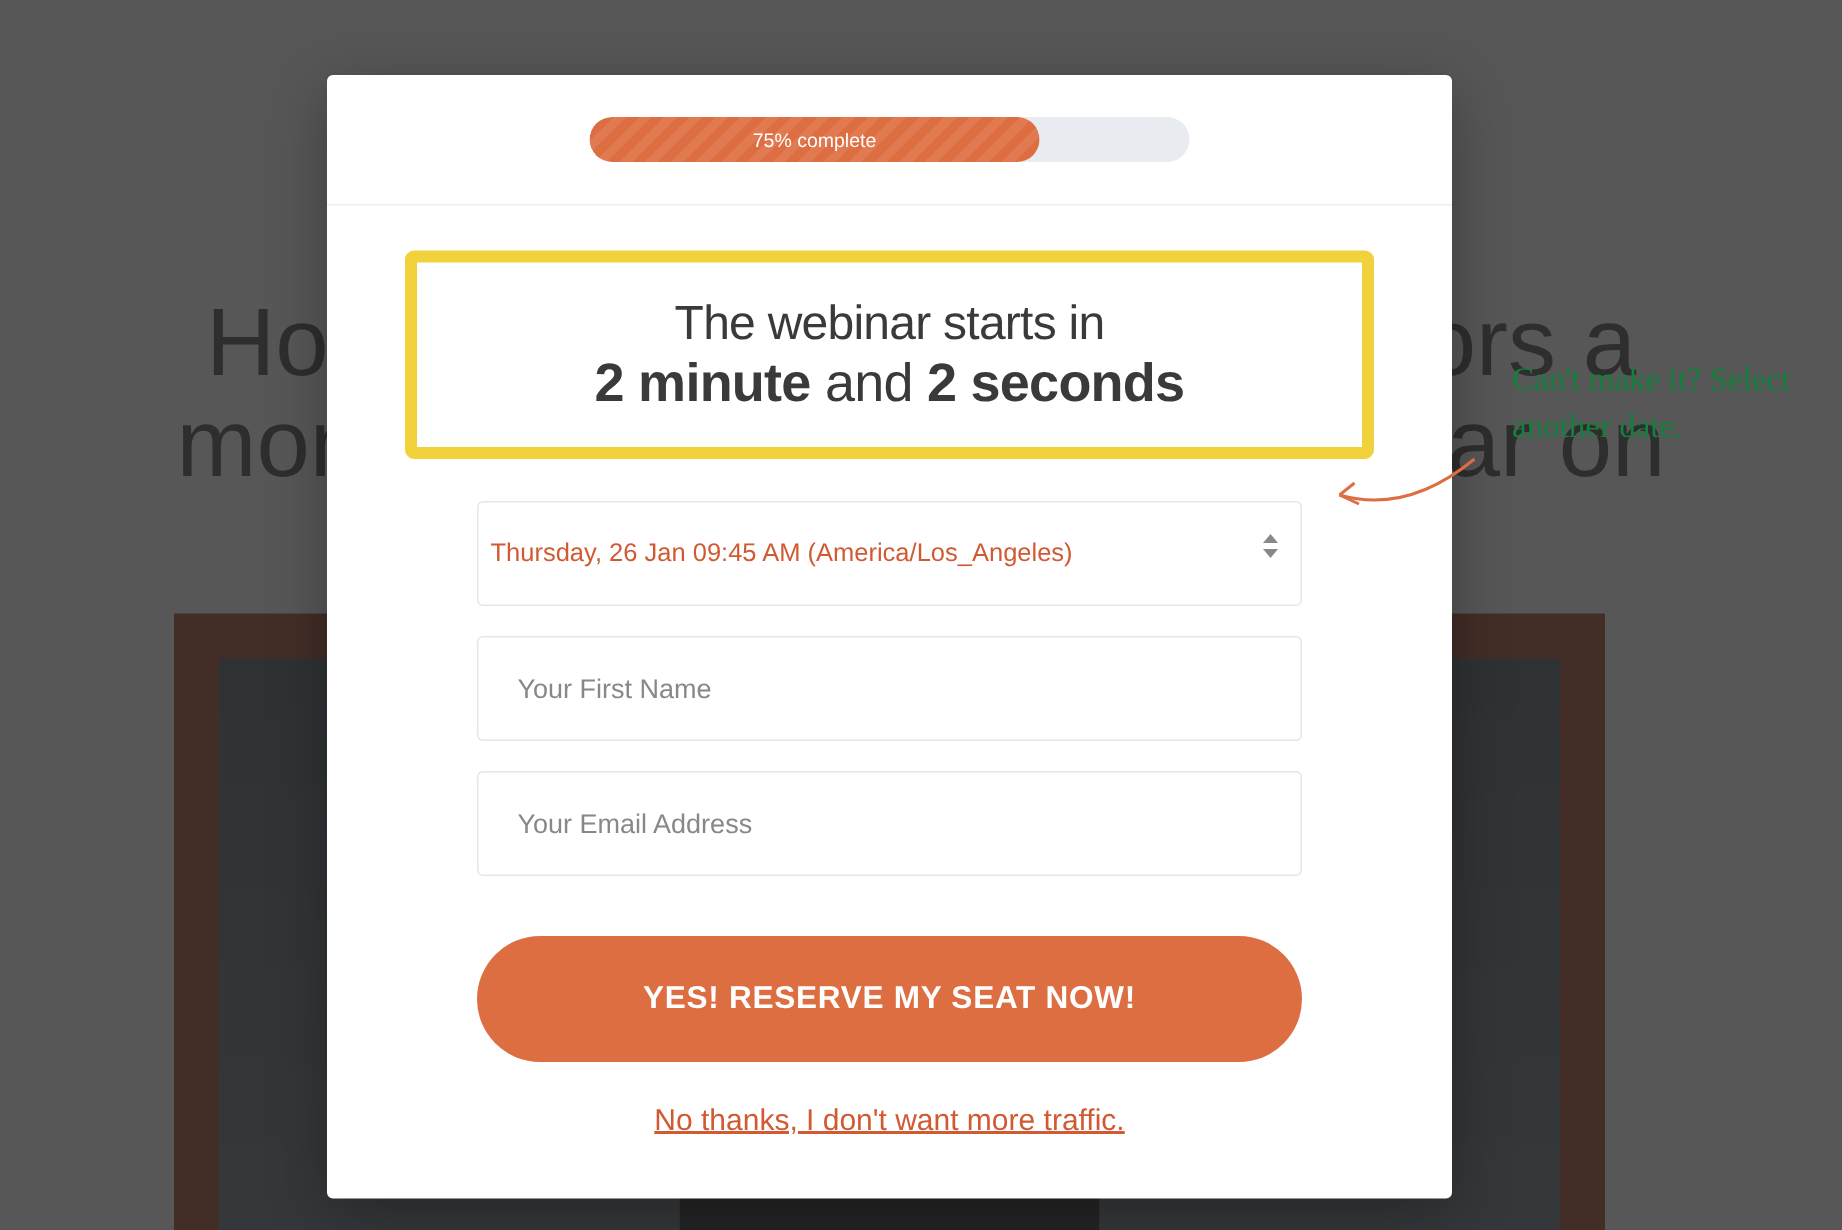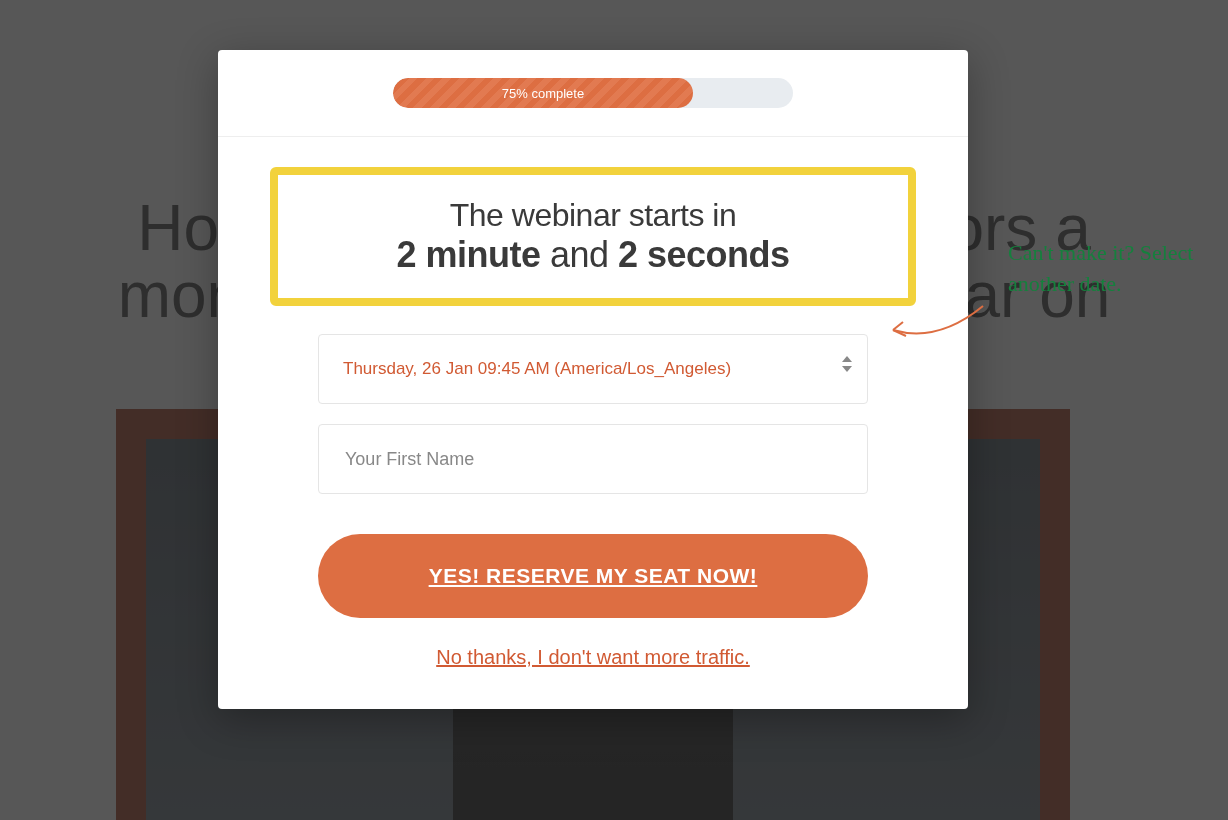--- a/index.html
+++ b/index.html
@@ -130,21 +130,21 @@
     }
     .countdown-line2 .bold-orange { font-weight: 800; color: #3a3a3a; }
     .select-wrap {
       position: relative;
     }
     .select-field {
       width: 100%;
       height: 70px;
       border: 1px solid #e5e5e5;
       border-radius: 4px;
-      padding: 0 40px 0 24px;
+      padding: 0 40px 0 8px;
       font-size: 17px;
       color: #d15a33;
       background: #fff;
       appearance: none;
       cursor: pointer;
       text-align: left;
     }
     .select-wrap::after {
       content: '';
       position: absolute;
@@ -181,21 +181,20 @@
       margin-top: 20px;
       height: 84px;
       background: #dd6e42;
       border: none;
       border-radius: 42px;
       color: #fff;
       font-size: 21px;
       font-weight: 800;
       letter-spacing: 0.5px;
       cursor: pointer;
-      text-decoration: underline;
     }
     .decline-link {
       text-align: center;
       color: #d15a33;
       font-size: 20px;
       text-decoration: underline;
       cursor: pointer;
       margin-top: 8px;
     }
     .annotation {
@@ -241,20 +240,21 @@
     <div class="countdown-box">
       <div class="countdown-line1">The webinar starts in</div>
       <div class="countdown-line2">
         <span class="bold-orange">2 minute</span><span> and </span><span class="bold-orange">2 seconds</span>
       </div>
     </div>
     <div class="select-wrap">
       <button class="select-field">Thursday, 26 Jan 09:45 AM (America/Los_Angeles)</button>
     </div>
     <input type="text" class="text-field" placeholder="Your First Name" style="">
+    <input type="email" class="text-field" placeholder="Your Email Address" style="">
     <button class="cta-button">YES! RESERVE MY SEAT NOW!</button>
     <a class="decline-link">No thanks, I don't want more traffic.</a>
   </div>
 </div>
 
 <div class="annotation">Can't make it? Select another date.</div>
 <svg class="arrow-svg" viewBox="0 0 110 60">
   <path d="M105 8 Q 60 45 15 32" stroke="#dd6e42" stroke-width="2" fill="none"></path>
   <path d="M15 32 L 25 24 M15 32 L 28 38" stroke="#dd6e42" stroke-width="2" fill="none"></path>
 </svg>

